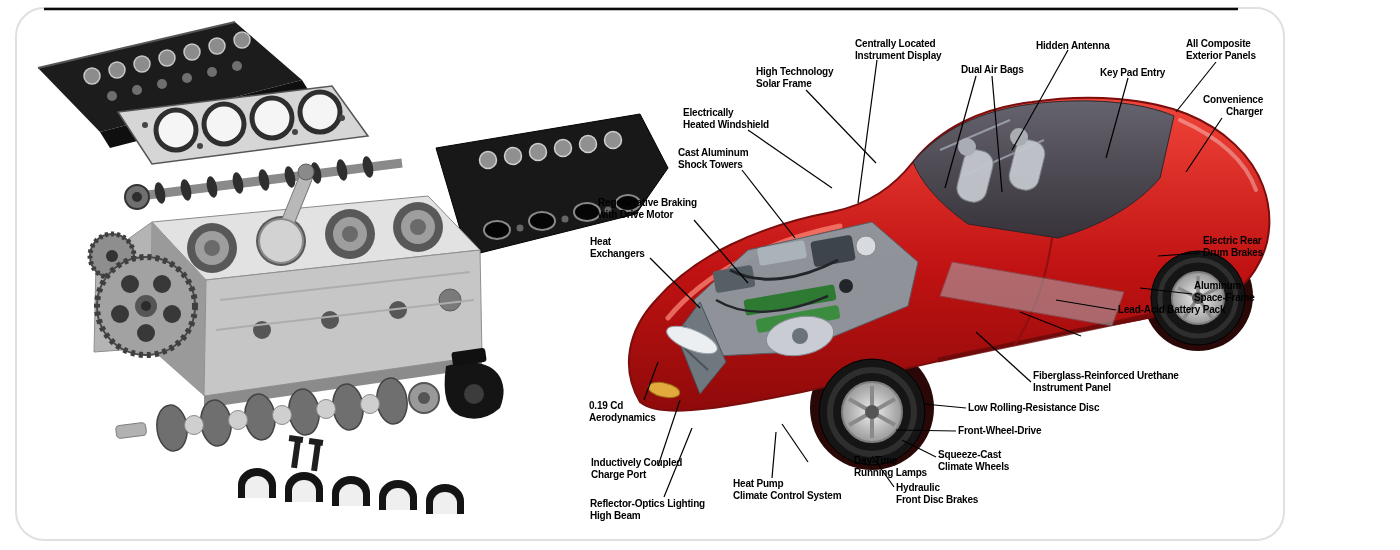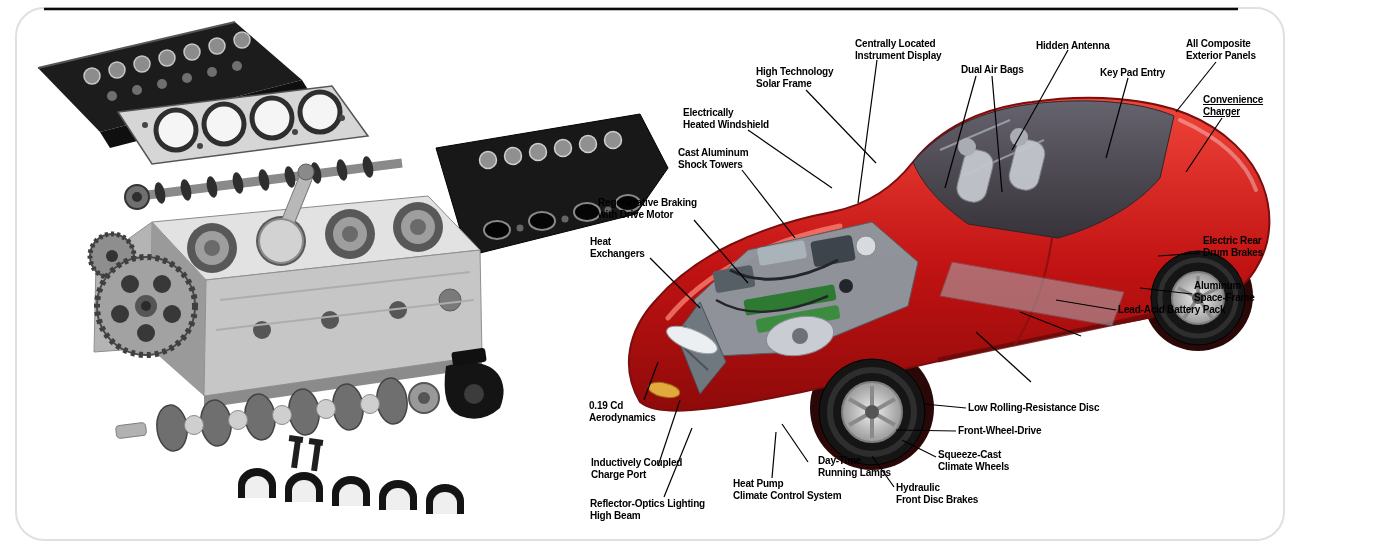--- a/index.html
+++ b/index.html
@@ -5,21 +5,21 @@
   html,body{margin:0;padding:0;background:#ffffff;}
   .canvas{
     position:relative;width:1400px;height:550px;background:#ffffff;
     overflow:hidden;font-family:"Liberation Sans",sans-serif;
   }
   .art{position:absolute;left:0;top:0;}
   .callout{
     position:absolute;font-size:10px;font-weight:bold;line-height:1.18;
     color:#000;white-space:pre-line;letter-spacing:-0.2px;
   }
-  .callout.center{text-align:left;text-decoration:underline;}
+  .callout.center{text-align:right;}
 </style>
 </head>
 <body>
 
 <div class="canvas">
 
   <svg class="art" width="1400" height="550" viewBox="0 0 1400 550">
     <defs>
       <linearGradient id="bodyGrad" x1="0" y1="0" x2="0" y2="1">
         <stop offset="0" stop-color="#f1453a"></stop>
@@ -346,27 +346,29 @@
   <div class="callout" style="left:1100px;top:67px">Key Pad Entry</div>
   <div class="callout" style="left:1186px;top:38px">All Composite
 Exterior Panels</div>
   <div class="callout center" style="left:1203px;top:94px">Convenience
 Charger</div>
   <div class="callout" style="left:1203px;top:235px">Electric Rear
 Drum Brakes</div>
   <div class="callout" style="left:1194px;top:280px">Aluminum
 Space-Frame</div>
   <div class="callout" style="left:1118px;top:304px">Lead-Acid Battery Pack</div>
+  <div class="callout" style="left:1033px;top:370px">Fiberglass-Reinforced Urethane
+Instrument Panel</div>
   <div class="callout" style="left:968px;top:402px">Low Rolling-Resistance Disc</div>
   <div class="callout" style="left:958px;top:425px">Front-Wheel-Drive</div>
   <div class="callout" style="left:938px;top:449px">Squeeze-Cast
 Climate Wheels</div>
   <div class="callout" style="left:896px;top:482px">Hydraulic
 Front Disc Brakes</div>
-  <div class="callout" style="left:818px;top:455px">Day-Time
+  <div class="callout" style="left:854px;top:455px">Day-Time
 Running Lamps</div>
   <div class="callout" style="left:733px;top:478px">Heat Pump
 Climate Control System</div>
   <div class="callout" style="left:590px;top:498px">Reflector-Optics Lighting
 High Beam</div>
   <div class="callout" style="left:591px;top:457px">Inductively Coupled
 Charge Port</div>
   <div class="callout" style="left:589px;top:400px">0.19 Cd
 Aerodynamics</div>
   <div class="callout" style="left:590px;top:236px">Heat

